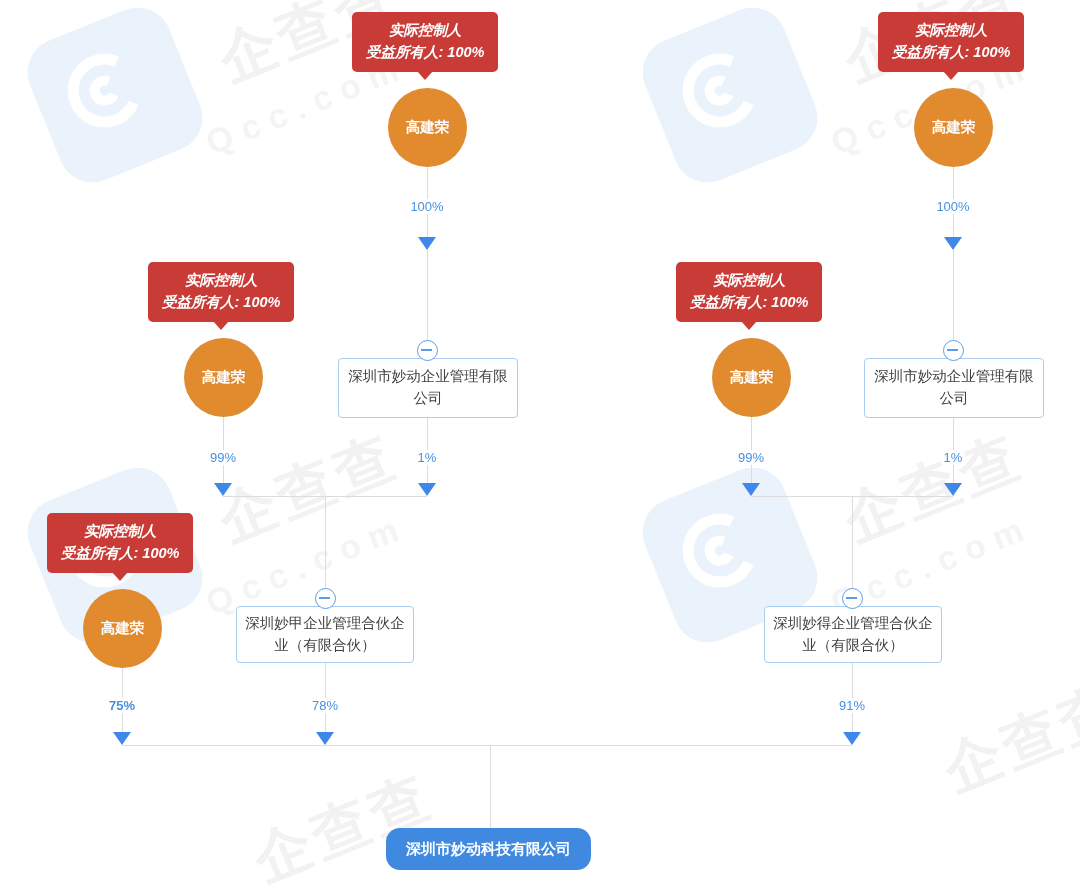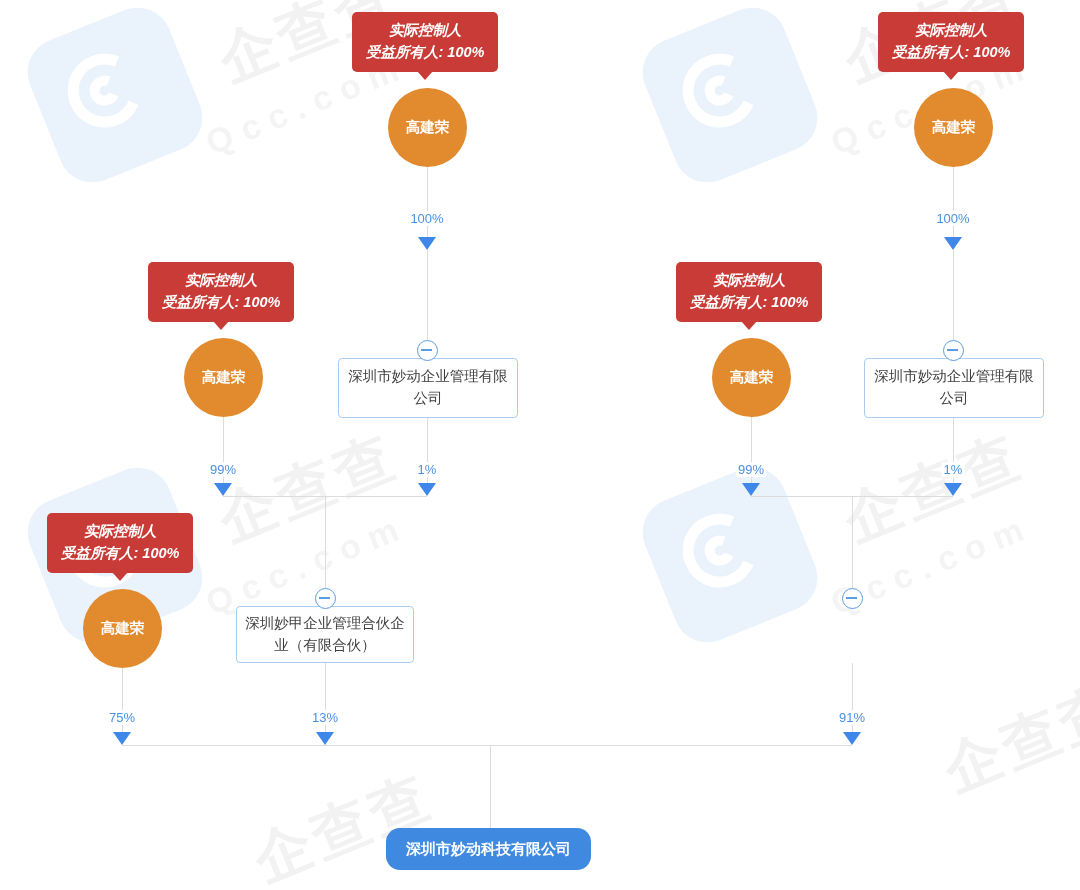--- a/index.html
+++ b/index.html
@@ -96,21 +96,20 @@
   }
   .edge-label {
     position: absolute;
     color: #4a90e2;
     font-size: 13px;
     white-space: nowrap;
     transform: translateX(-50%);
     z-index: 2;
     background: #ffffff;
     padding: 0 2px;
-    margin-top: 12px;
   }
 
   
   .badge {
     position: absolute;
     background: #c93b36;
     color: #ffffff;
     border-radius: 5px;
     font-size: 14.5px;
     font-weight: bold;
@@ -267,25 +266,25 @@
 
   <div class="badge" style="left:47px; top:513px;">
     <div>实际控制人</div>
     <div>受益所有人: 100%</div>
   </div>
   <div class="person" style="left:83px; top:589px;">
     <span>高建荣</span>
   </div>
 
   <div class="edge-v" style="left:122px; top:668px; height:68px;"></div>
-  <div class="edge-label" style="left:122px; top:698px;">75%</div>
+  <div class="edge-label" style="left:122px; top:698px;font-weight:bold;">75%</div>
   <div class="arrow-down" style="left:113px; top:732px;"></div>
 
   <div class="edge-v" style="left:325px; top:663px; height:73px;"></div>
-  <div class="edge-label" style="left:325px; top:698px;">13%</div>
+  <div class="edge-label" style="left:325px; top:698px;">78%</div>
   <div class="arrow-down" style="left:316px; top:732px;"></div>
 
   <div class="badge" style="left:878px; top:12px;">
     <div>实际控制人</div>
     <div>受益所有人: 100%</div>
   </div>
   <div class="person" style="left:914px; top:88px;">
     <span>高建荣</span>
   </div>
   <div class="edge-v" style="left:953px; top:167px; height:82px;"></div>
@@ -311,20 +310,23 @@
   <div class="arrow-down" style="left:742px; top:483px;"></div>
 
   <div class="edge-v" style="left:953px; top:418px; height:69px;"></div>
   <div class="edge-label" style="left:953px; top:450px;">1%</div>
   <div class="arrow-down" style="left:944px; top:483px;"></div>
 
   <div class="edge-h" style="left:751px; top:496px; width:202px;"></div>
   <div class="edge-v" style="left:852px; top:496px; height:100px;"></div>
 
   <div class="collapse-badge" style="left:842px; top:588px;"></div>
+  <div class="company" style="left:764px; top:606px; width:178px; height:57px;">
+    <span>深圳妙得企业管理合伙企业（有限合伙）</span>
+  </div>
 
   <div class="edge-v" style="left:852px; top:663px; height:73px;"></div>
   <div class="edge-label" style="left:852px; top:698px;">91%</div>
   <div class="arrow-down" style="left:843px; top:732px;"></div>
 
   <div class="edge-h" style="left:122px; top:745px; width:730px;"></div>
   <div class="edge-v" style="left:490px; top:745px; height:83px;"></div>
 
   <div class="root-company" style="left:386px; top:828px; width:205px; height:42px;">
     <span>深圳市妙动科技有限公司</span>

